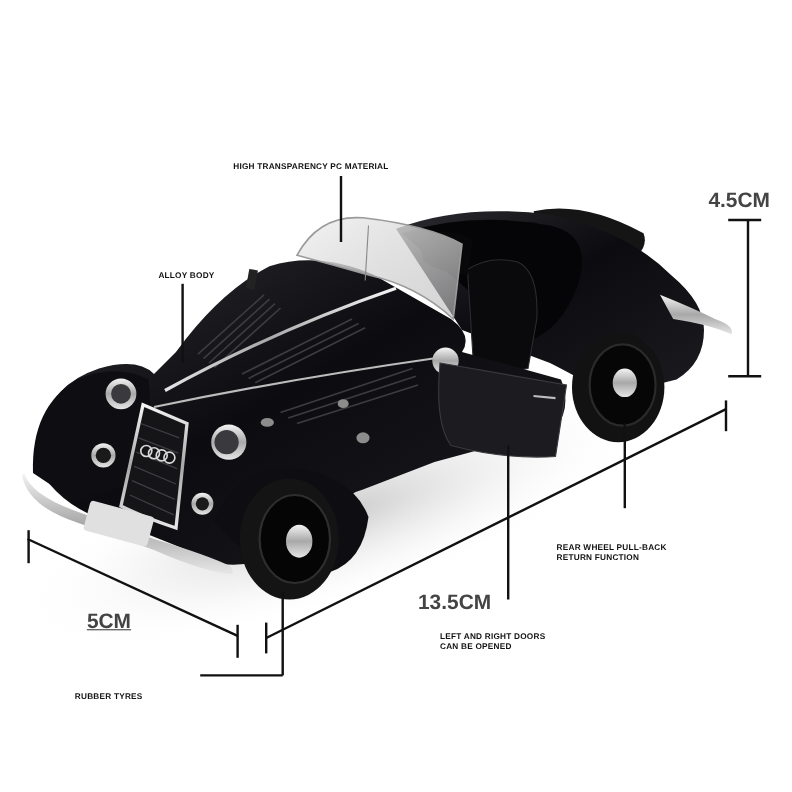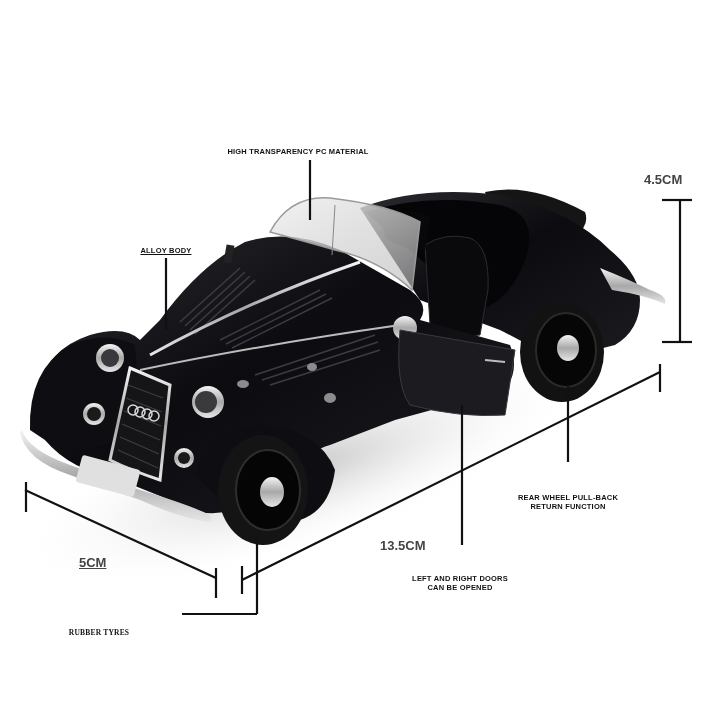--- a/index.html
+++ b/index.html
@@ -1,20 +1,20 @@
 <!DOCTYPE html>
 <html><head>
   <meta charset="utf-8">
   <style>
     html, body { margin: 0; padding: 0; background: #ffffff; }
     body { width: 720px; height: 720px; position: relative; overflow: hidden; font-family: "Liberation Sans", sans-serif; }
     .stage { position: absolute; left: 0; top: 0; width: 720px; height: 720px; }
     svg.art { position: absolute; left: 0; top: 0; }
-    .label { position: absolute; font-family: "Liberation Sans", sans-serif; font-weight: bold; color: #111111; text-align: center; line-height: 9px; font-size: 7.5px; letter-spacing: 0.2px; white-space: nowrap; }
-    .dim { position: absolute; font-family: "Liberation Sans", sans-serif; font-weight: bold; color: #444444; font-size: 13px; white-space: nowrap; }
+    .label { position: absolute; font-family: "Liberation Sans", sans-serif; font-weight: bold; color: #111111; text-align: left; line-height: 9px; font-size: 7.5px; letter-spacing: 0.2px; white-space: nowrap; }
+    .dim { position: absolute; font-family: "Liberation Sans", sans-serif; font-weight: bold; color: #444444; font-size: 19px; white-space: nowrap; }
   </style>
 </head>
 <body>
 
 <div class="stage">
 
   <svg class="art" width="720" height="720" viewBox="0 0 720 720">
     <defs>
       <radialGradient id="shadow" cx="50%" cy="50%" r="50%">
         <stop offset="0%" stop-color="#9a9a9a" stop-opacity="0.55"></stop>
@@ -166,35 +166,35 @@
       <line x1="462" y1="405" x2="462" y2="545"></line>
 
       <line x1="568" y1="385" x2="568" y2="462"></line>
     </g>
   </svg>
 
   <div class="label" style="left:212px; top:147px; width:172px;">
     <span>HIGH TRANSPARENCY PC MATERIAL</span>
   </div>
 
-  <div class="label" style="left:130px; top:246px; width:72px;text-decoration:underline;">
+  <div class="label" style="left:144px; top:246px; width:72px;">
     <span>ALLOY BODY</span>
   </div>
 
   <div class="label" style="left:400px; top:574px; width:120px;">
     <div>LEFT AND RIGHT DOORS</div>
     <div>CAN BE OPENED</div>
   </div>
 
   <div class="label" style="left:506px; top:493px; width:124px;">
     <div>REAR WHEEL PULL-BACK</div>
     <div>RETURN FUNCTION</div>
   </div>
 
-  <div class="label" style="left:58px; top:628px; width:82px;font-family:Liberation Serif, serif;">
+  <div class="label" style="left:68px; top:628px; width:82px;">
     <span>RUBBER TYRES</span>
   </div>
 
   <div class="dim" style="left:644px; top:172px;">4.5CM</div>
   <div class="dim" style="left:380px; top:538px;">13.5CM</div>
   <div class="dim" style="left:79px; top:555px;text-decoration:underline;">5CM</div>
 
 </div>
 
 </body></html>

